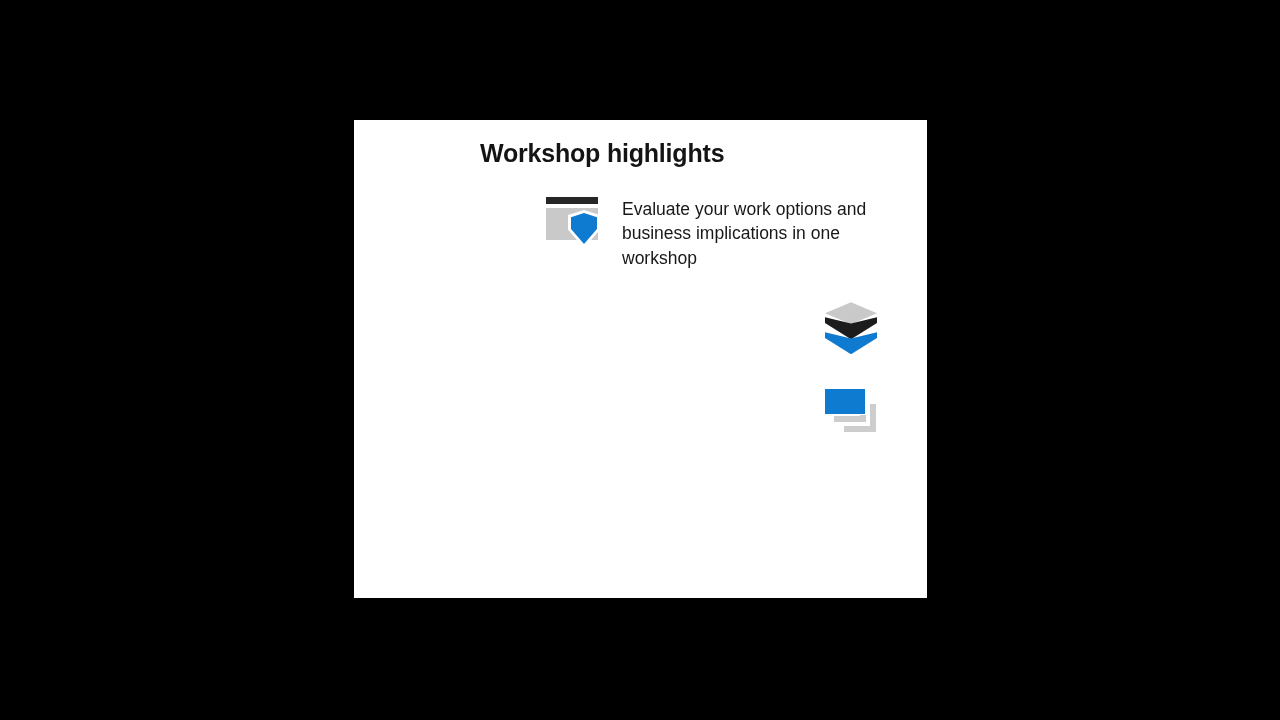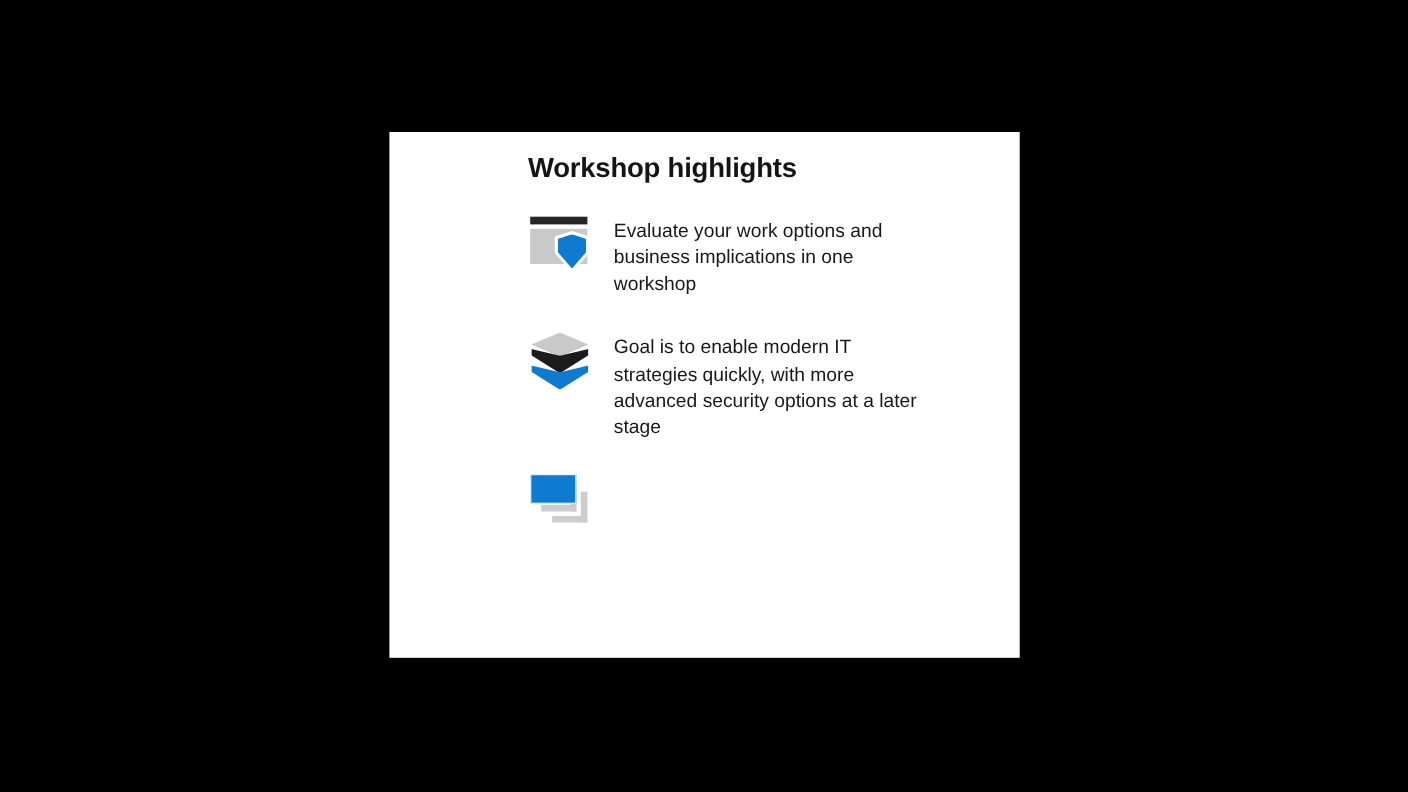--- a/index.html
+++ b/index.html
@@ -54,20 +54,21 @@
   
   .bullets {
     margin: 0;
     padding: 0;
     list-style: none;
   }
   .bullet {
     display: flex;
     align-items: flex-start;
     margin-top: 26px;
+    justify-content: flex-end;
   }
   .bullet:first-child { margin-top: 22px; }
 
   .bullet-icon {
     flex: 0 0 auto;
     width: 58px;
     height: 62px;
     position: relative;
     margin-right: 20px;
   }
@@ -183,21 +184,20 @@
           </span>
           <span class="bullet-text">Evaluate your work options and business implications in one workshop</span>
         </li>
 
         <li class="bullet">
           <span class="bullet-icon icon-layers">
             <span class="lay lay-top"></span>
             <span class="lay lay-mid"></span>
             <span class="lay lay-bot"></span>
           </span>
-          <span class="bullet-text">Goal is to enable modern IT strategies quickly, with more advanced security options at a later stage</span>
         </li>
 
         <li class="bullet">
           <span class="bullet-icon icon-cascade">
             <span class="casc-back2"></span>
             <span class="casc-back1"></span>
             <span class="casc-front"></span>
           </span>
         </li>
 

